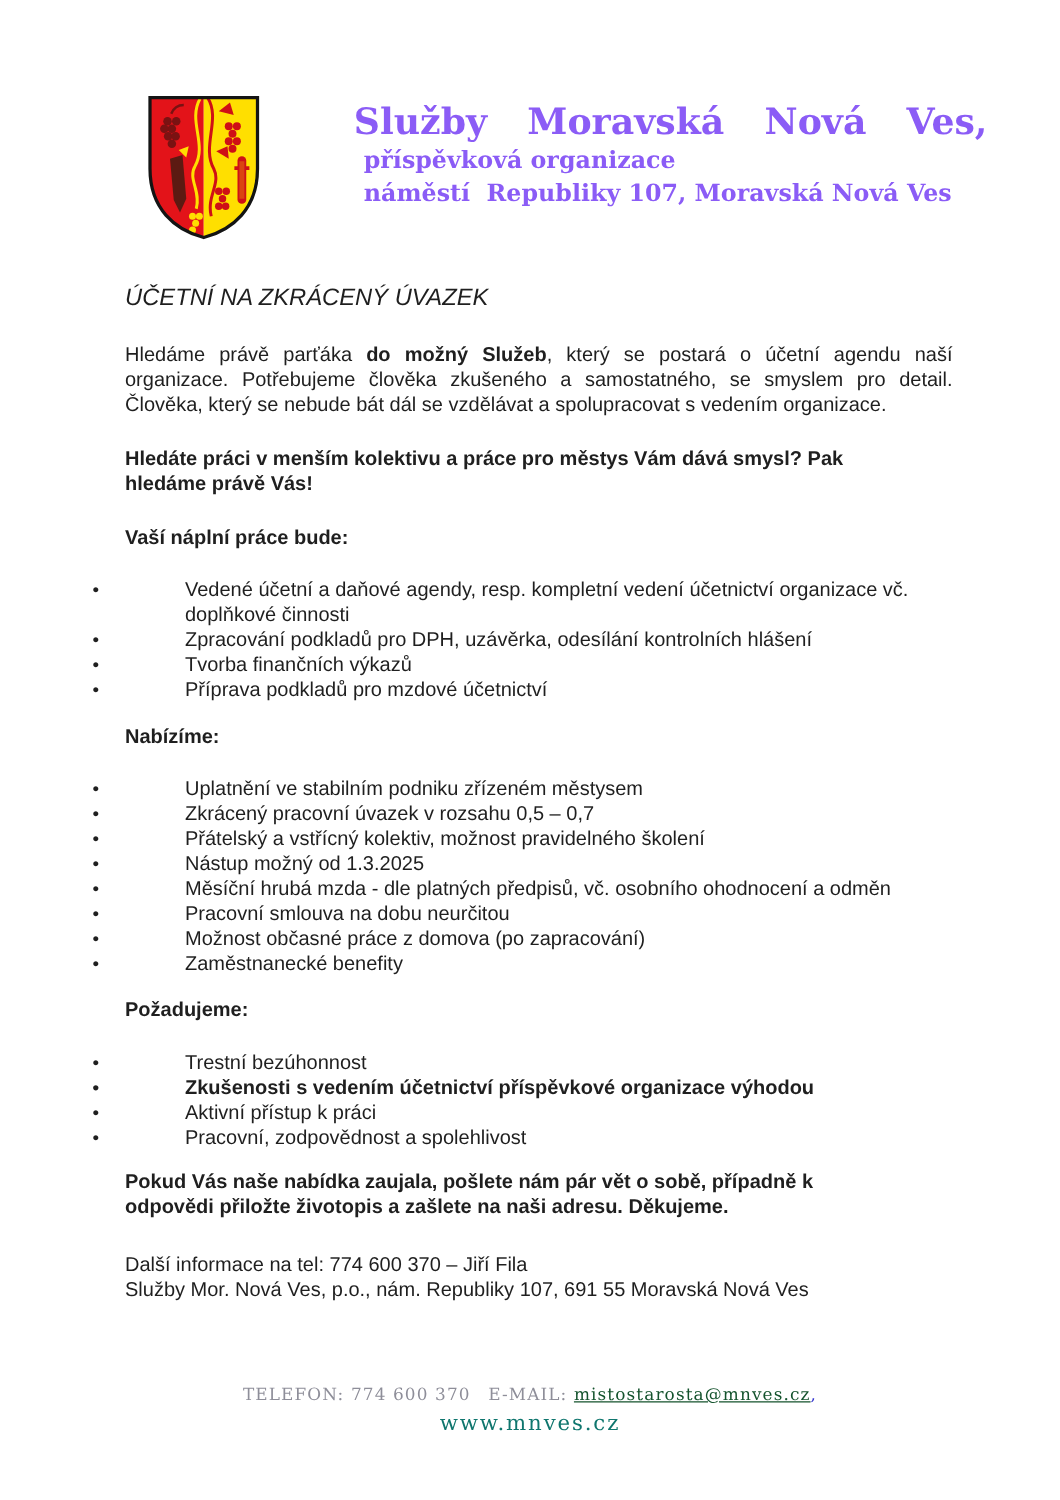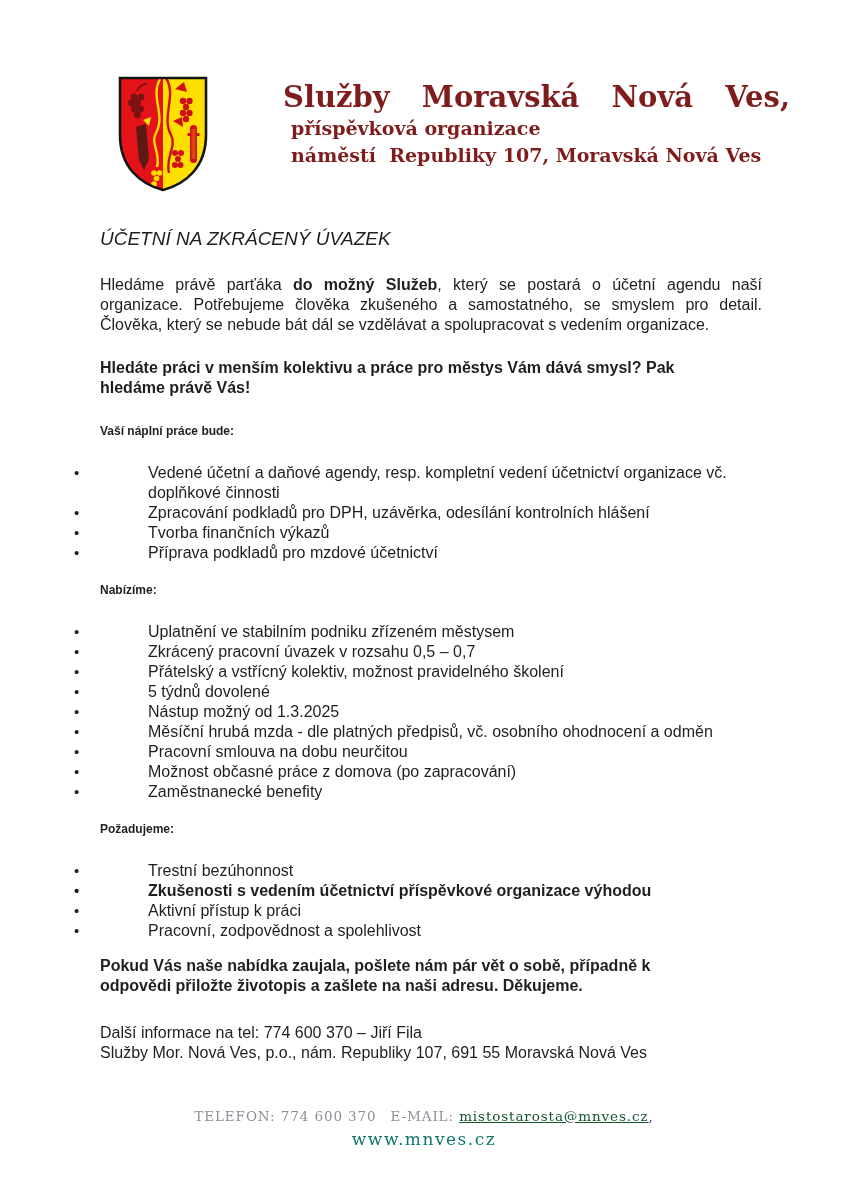--- a/index.html
+++ b/index.html
@@ -14,30 +14,30 @@
   }
   .content{padding:0 86px 0 100px;}
 
   
   .header-row{display:flex;align-items:flex-start;margin:73px 0 0 13px;}
   .logo{width:100px;height:122px;flex:0 0 auto;}
   .logo svg{display:block;width:100px;height:122px;}
   .org-block{
     margin-left:70px;margin-top:6px;
     font-family:"DejaVu Serif","Liberation Serif",serif;
-    font-weight:bold;color:#7f1d1d;
+    font-weight:bold;color:#8b5cf6;
   }
   .org-name{font-size:29px;line-height:36px;word-spacing:6px;white-space:pre;}
   .org-sub{font-size:19px;line-height:27px;white-space:pre;margin-left:8px;}
 
   
   .job-title{font-style:italic;font-size:19px;font-weight:normal;line-height:24px;margin:32px 0 24px;}
   .intro{line-height:20px;text-align:justify;margin:0 0 23px;}
   .pitch{font-weight:bold;line-height:20px;max-width:620px;margin:0 0 23px;}
-  .sec-heading{font-size:12px;font-weight:bold;line-height:20px;margin:17px 0 22px;}
+  .sec-heading{font-size:16px;font-weight:bold;line-height:20px;margin:17px 0 22px;}
   ul.joblist{list-style:none;margin:0;padding:0;}
   ul.joblist li{position:relative;padding-left:48px;line-height:20px;}
   ul.joblist li::before{content:"\2022";position:absolute;left:-26px;top:0;font-size:15px;}
   ul.joblist li.bold{font-weight:bold;}
   .closing{font-weight:bold;line-height:20px;max-width:620px;margin:15px 0 0;}
   .contact{margin:27px 0 0;line-height:20px;}
   .contact p{margin:0;}
 
   
   .footer{
@@ -136,21 +136,20 @@
       <li>Zpracování podkladů pro DPH, uzávěrka, odesílání kontrolních hlášení</li>
       <li>Tvorba finančních výkazů</li>
       <li>Příprava podkladů pro mzdové účetnictví</li>
     </ul>
 
     <h2 class="sec-heading">Nabízíme:</h2>
     <ul class="joblist">
       <li>Uplatnění ve stabilním podniku zřízeném městysem</li>
       <li>Zkrácený pracovní úvazek v rozsahu 0,5 – 0,7</li>
       <li>Přátelský a vstřícný kolektiv, možnost pravidelného školení</li>
-      <li>5 týdnů dovolené</li>
       <li>Nástup možný od 1.3.2025</li>
       <li>Měsíční hrubá mzda - dle platných předpisů, vč. osobního ohodnocení a odměn</li>
       <li>Pracovní smlouva na dobu neurčitou</li>
       <li>Možnost občasné práce z domova (po zapracování)</li>
       <li>Zaměstnanecké benefity</li>
     </ul>
 
     <h2 class="sec-heading">Požadujeme:</h2>
     <ul class="joblist">
       <li>Trestní bezúhonnost</li>

